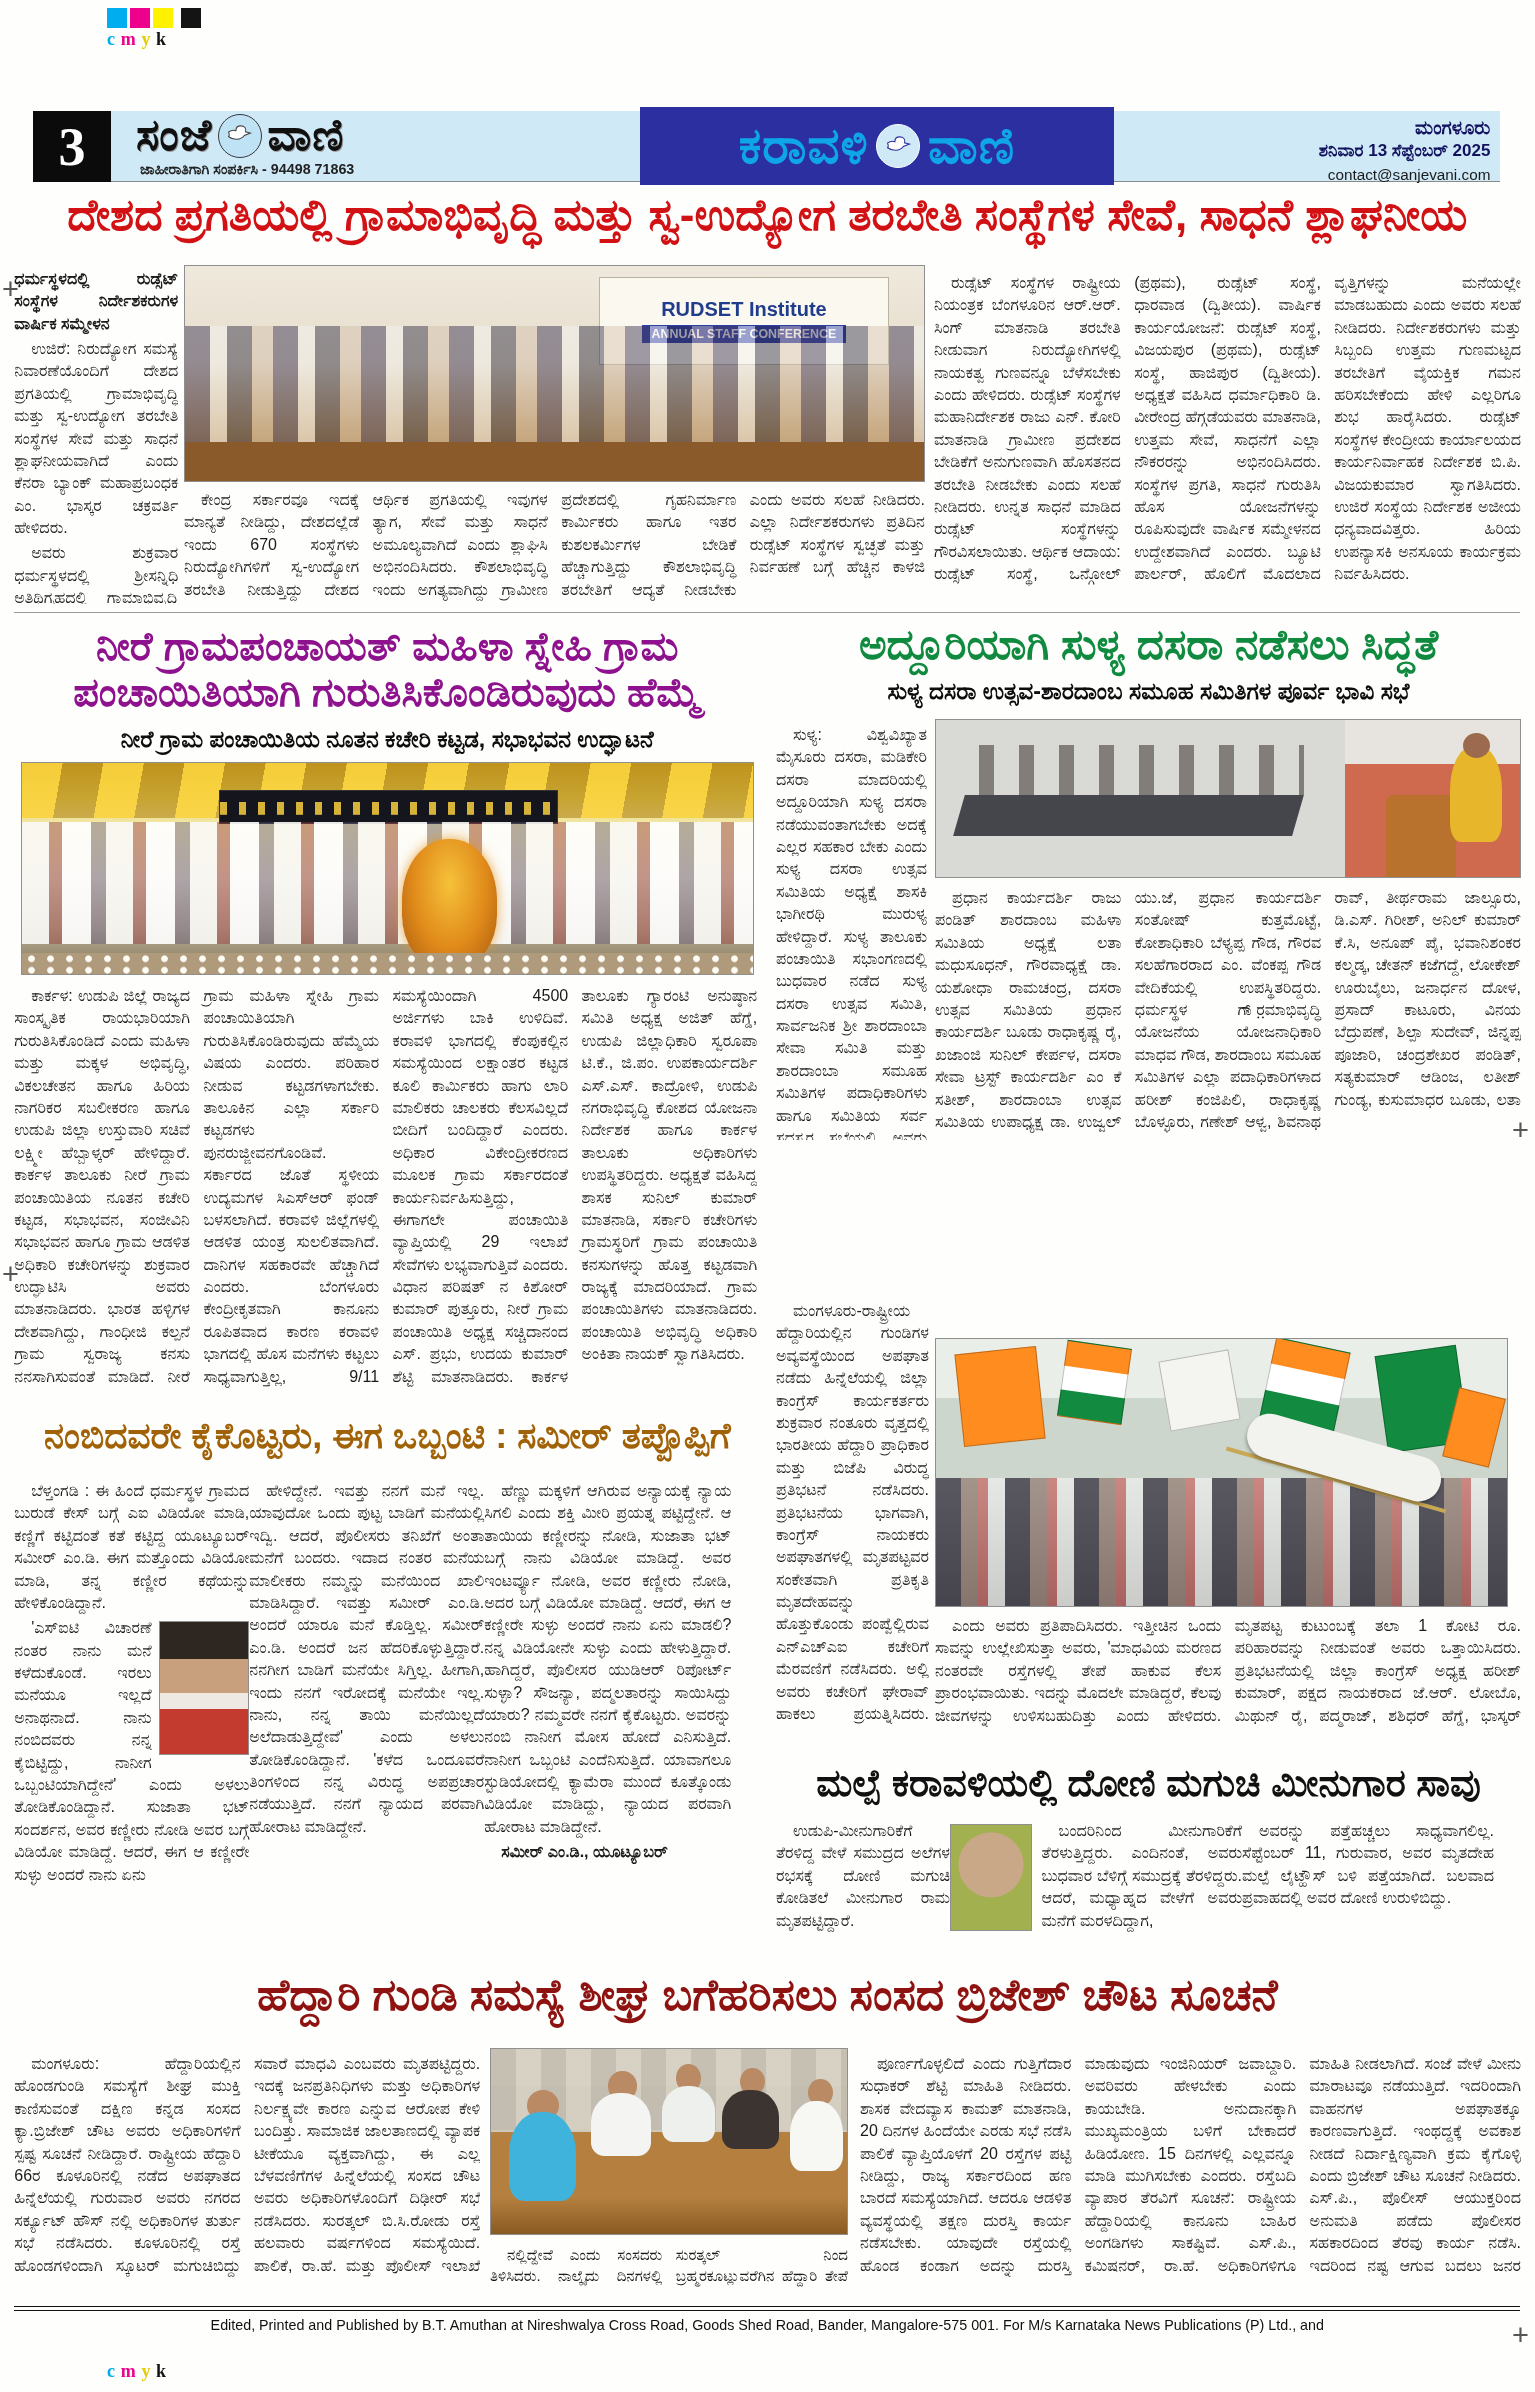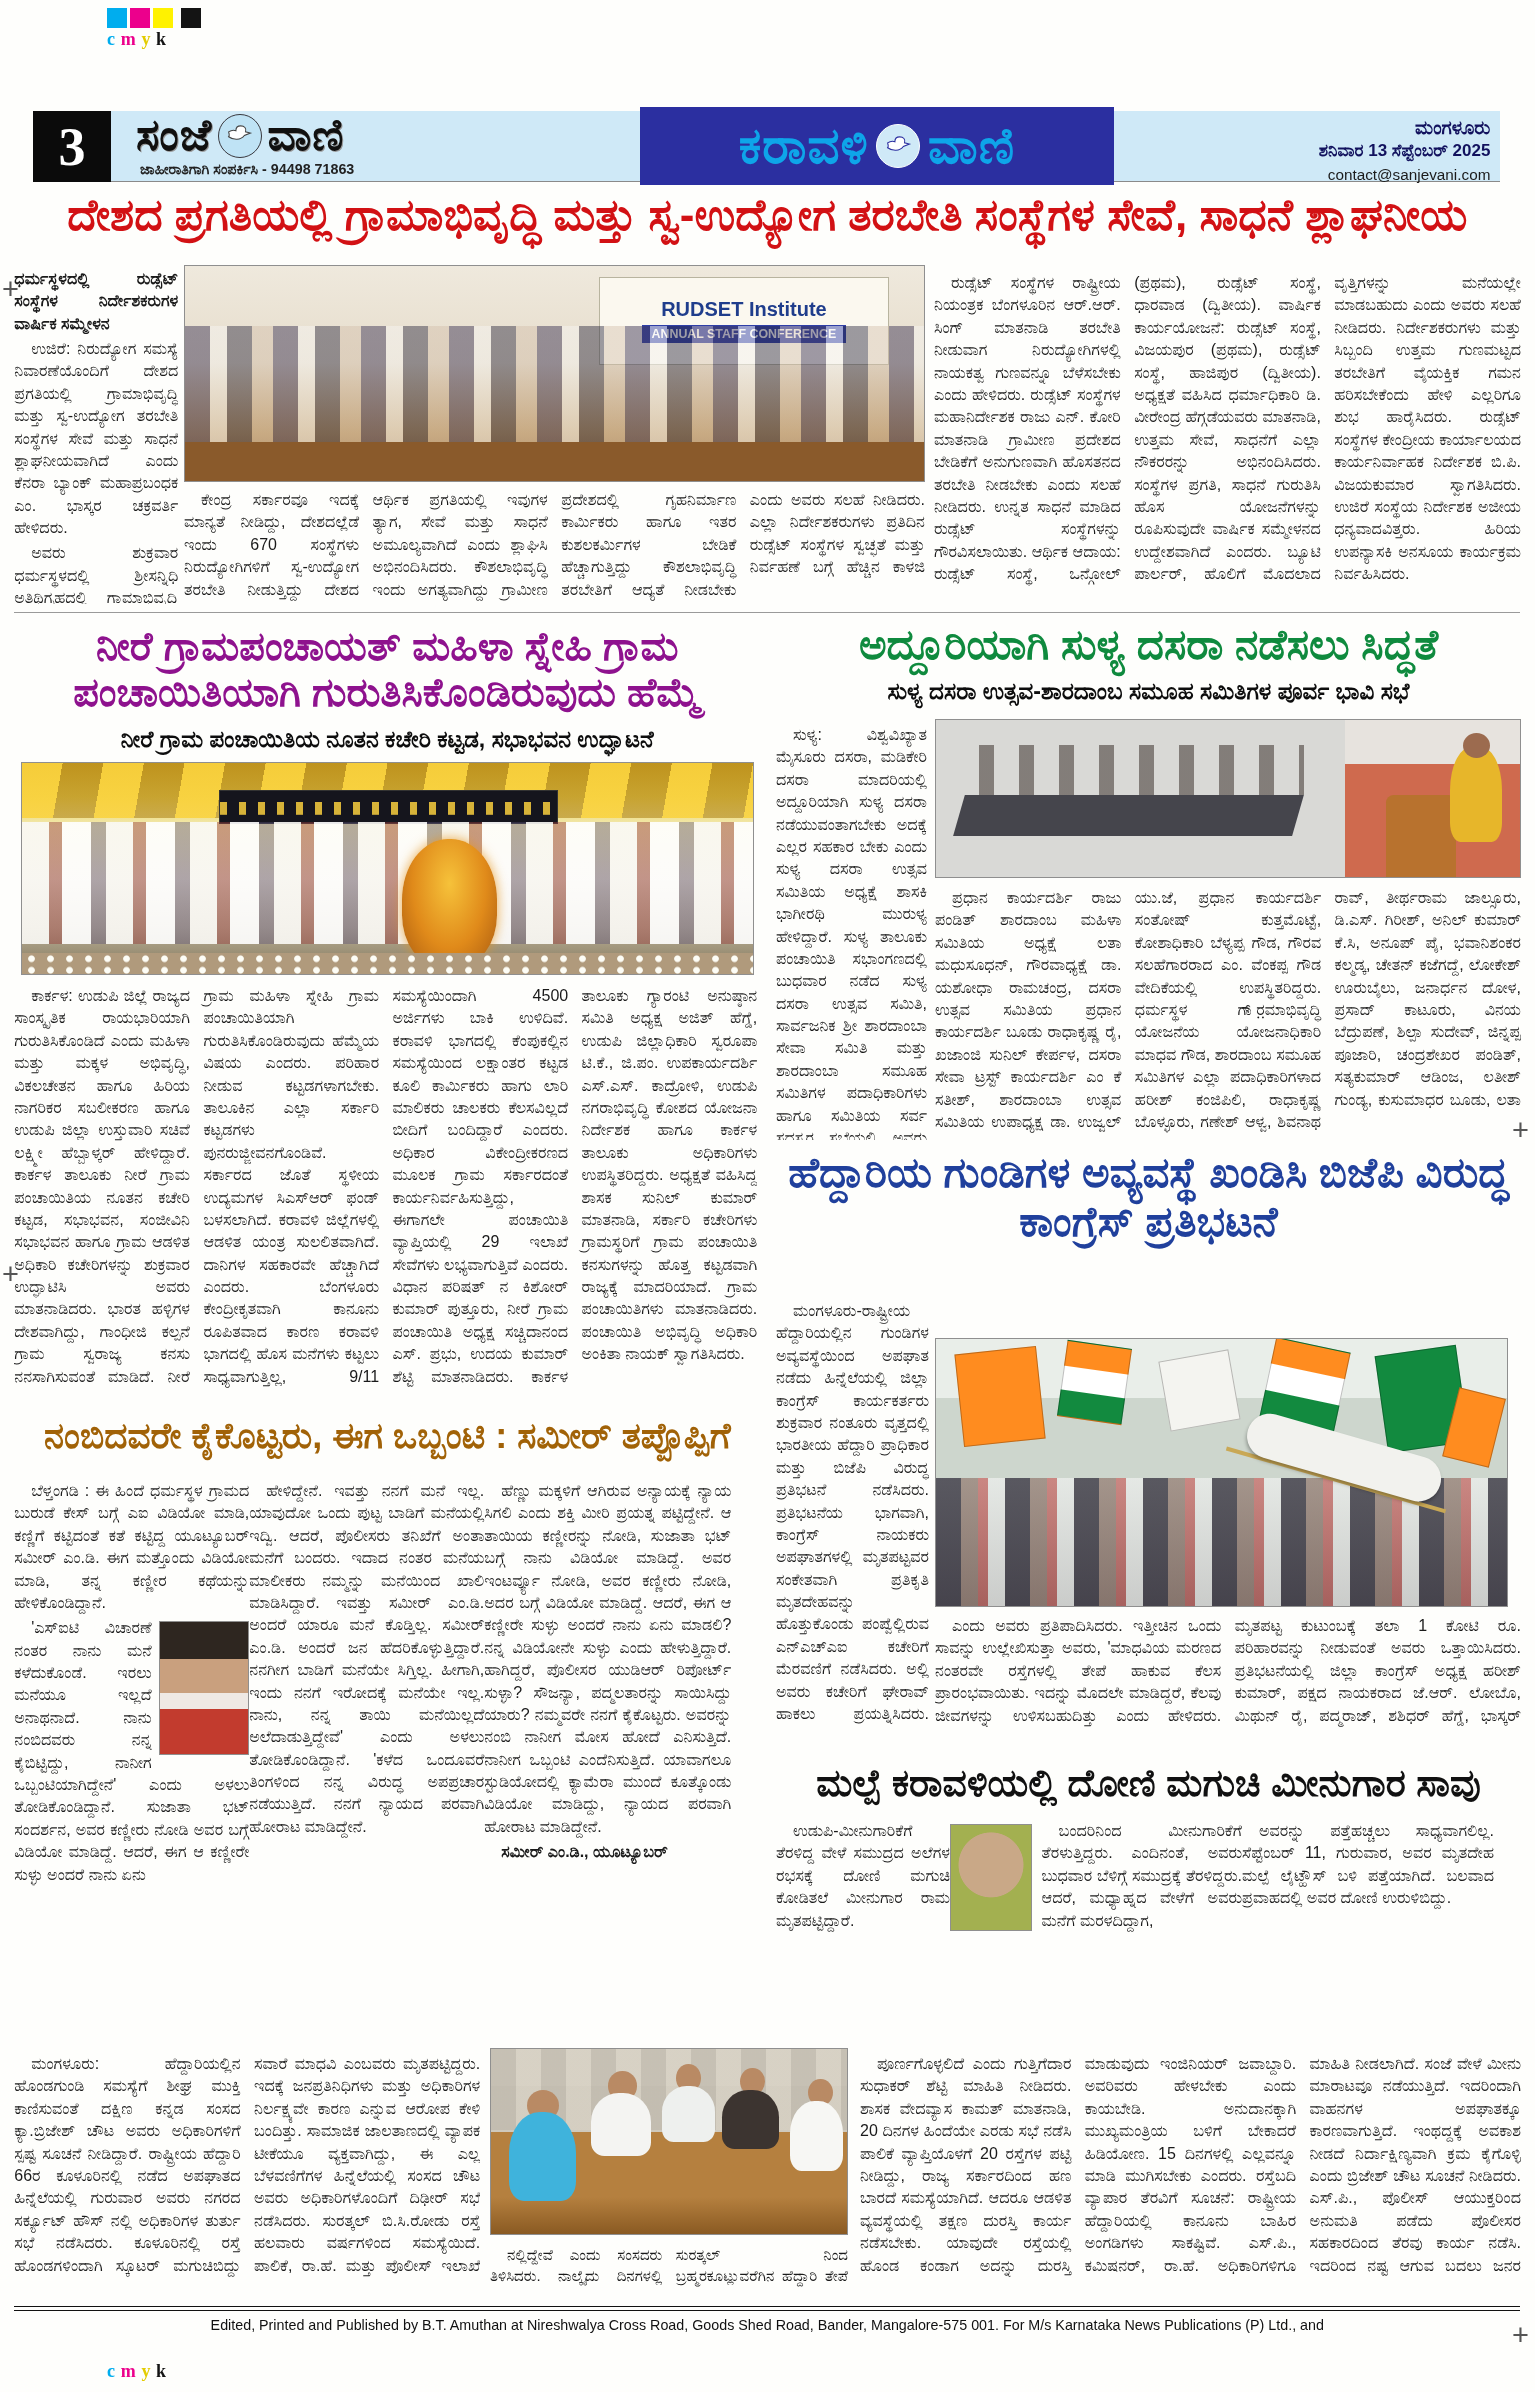--- a/index.html
+++ b/index.html
@@ -199,21 +199,20 @@
     <div class="tables"></div>
     <div class="podium"></div>
     <div class="speaker"></div>
     <div class="speakerhead"></div>
   </div>
 
   <div class="abs bt cols3" style="left:935px;top:887px;width:586px;height:252px;">
     <p>ಪ್ರಧಾನ ಕಾರ್ಯದರ್ಶಿ ರಾಜು ಪಂಡಿತ್ ಶಾರದಾಂಬ ಮಹಿಳಾ ಸಮಿತಿಯ ಅಧ್ಯಕ್ಷೆ ಲತಾ ಮಧುಸೂಧನ್, ಗೌರವಾಧ್ಯಕ್ಷೆ ಡಾ. ಯಶೋಧಾ ರಾಮಚಂದ್ರ, ದಸರಾ ಉತ್ಸವ ಸಮಿತಿಯ ಪ್ರಧಾನ ಕಾರ್ಯದರ್ಶಿ ಬೂಡು ರಾಧಾಕೃಷ್ಣ ರೈ, ಖಜಾಂಜಿ ಸುನಿಲ್ ಕೇರ್ಪಳ, ದಸರಾ ಸೇವಾ ಟ್ರಸ್ಟ್ ಕಾರ್ಯದರ್ಶಿ ಎಂ ಕೆ ಸತೀಶ್, ಶಾರದಾಂಬಾ ಉತ್ಸವ ಸಮಿತಿಯ ಉಪಾಧ್ಯಕ್ಷ ಡಾ. ಉಜ್ವಲ್ ಯು.ಜೆ, ಪ್ರಧಾನ ಕಾರ್ಯದರ್ಶಿ ಸಂತೋಷ್ ಕುತ್ತಮೊಟ್ಟೆ, ಕೋಶಾಧಿಕಾರಿ ಬೆಳ್ಯಪ್ಪ ಗೌಡ, ಗೌರವ ಸಲಹೆಗಾರರಾದ ಎಂ. ವೆಂಕಪ್ಪ ಗೌಡ ವೇದಿಕೆಯಲ್ಲಿ ಉಪಸ್ಥಿತರಿದ್ದರು. ಧರ್ಮಸ್ಥಳ ಗ್ರ಼ಾಮಾಭಿವೃದ್ಧಿ ಯೋಜನೆಯ ಯೋಜನಾಧಿಕಾರಿ ಮಾಧವ ಗೌಡ, ಶಾರದಾಂಬ ಸಮೂಹ ಸಮಿತಿಗಳ ಎಲ್ಲಾ ಪದಾಧಿಕಾರಿಗಳಾದ ಹರೀಶ್ ಕಂಜಿಪಿಲಿ, ರಾಧಾಕೃಷ್ಣ ಬೊಳ್ಳೂರು, ಗಣೇಶ್ ಆಳ್ವ, ಶಿವನಾಥ ರಾವ್, ತೀರ್ಥರಾಮ ಜಾಲ್ಸೂರು, ಡಿ.ಎಸ್. ಗಿರೀಶ್, ಅನಿಲ್ ಕುಮಾರ್ ಕೆ.ಸಿ, ಅನೂಪ್ ಪೈ, ಭವಾನಿಶಂಕರ ಕಲ್ಮಡ್ಕ, ಚೇತನ್ ಕಜೆಗದ್ದೆ, ಲೋಕೇಶ್ ಊರುಬೈಲು, ಜನಾರ್ಧನ ದೋಳ, ಪ್ರಸಾದ್ ಕಾಟೂರು, ವಿನಯ ಬೆದ್ರುಪಣೆ, ಶಿಲ್ಪಾ ಸುದೇವ್, ಜಿನ್ನಪ್ಪ ಪೂಜಾರಿ, ಚಂದ್ರಶೇಖರ ಪಂಡಿತ್, ಸತ್ಯಕುಮಾರ್ ಆಡಿಂಜ, ಲತೀಶ್ ಗುಂಡ್ಯ, ಕುಸುಮಾಧರ ಬೂಡು, ಲತಾ ಬೂಡು, ಪ್ರದೀಪ್ ಮತ್ತಿತರರು ಸಭೆಯಲ್ಲಿ ಭಾಗವಹಿಸಿದ್ದರು.</p>
   </div>
 
-  <div class="abs hl hl-blue" style="left:776px;top:1149px;width:745px;">ಹೆದ್ದಾರಿಯ ಗುಂಡಿಗಳ ಅವ್ಯವಸ್ಥೆ ಖಂಡಿಸಿ ಬಿಜೆಪಿ ವಿರುದ್ಧ ಕಾಂಗ್ರೆಸ್ ಪ್ರತಿಭಟನೆ</div>
 
   <div class="abs bt" style="left:776px;top:1300px;width:153px;height:430px;">
     <p>ಮಂಗಳೂರು-ರಾಷ್ಟ್ರೀಯ ಹೆದ್ದಾರಿಯಲ್ಲಿನ ಗುಂಡಿಗಳ ಅವ್ಯವಸ್ಥೆಯಿಂದ ಅಪಘಾತ ನಡೆದು ಹಿನ್ನೆಲೆಯಲ್ಲಿ ಜಿಲ್ಲಾ ಕಾಂಗ್ರೆಸ್ ಕಾರ್ಯಕರ್ತರು ಶುಕ್ರವಾರ ನಂತೂರು ವೃತ್ತದಲ್ಲಿ ಭಾರತೀಯ ಹೆದ್ದಾರಿ ಪ್ರಾಧಿಕಾರ ಮತ್ತು ಬಿಜೆಪಿ ವಿರುದ್ಧ ಪ್ರತಿಭಟನೆ ನಡೆಸಿದರು. ಪ್ರತಿಭಟನೆಯ ಭಾಗವಾಗಿ, ಕಾಂಗ್ರೆಸ್ ನಾಯಕರು ಅಪಘಾತಗಳಲ್ಲಿ ಮೃತಪಟ್ಟವರ ಸಂಕೇತವಾಗಿ ಪ್ರತಿಕೃತಿ ಮೃತದೇಹವನ್ನು ಹೊತ್ತುಕೊಂಡು ಪಂಪ್ವೆಲ್ಲಿರುವ ಎನ್ಎಚ್ಎಐ ಕಚೇರಿಗೆ ಮೆರವಣಿಗೆ ನಡೆಸಿದರು. ಅಲ್ಲಿ ಅವರು ಕಚೇರಿಗೆ ಘೇರಾವ್ ಹಾಕಲು ಪ್ರಯತ್ನಿಸಿದರು. ನಂತರ ಪೊಲೀಸರು ಪ್ರತಿಭಟನಾಕಾರರನ್ನು ಬಂಧಿಸಿದರು. ಓಲಾಂಗ ಮತ್ತು ಎನ್ಎಚ್ಎಐ ನಿರ್ಲಕ್ಷ್ಯದಿಂದಾಗಿ ನಾವು ಅಪಘಾತಗಳಲ್ಲಿ 120 ಜೀವಗಳನ್ನು ಕಳೆದುಕೊಂಡಿದ್ದೇವೆ. ನರೇಂದ್ರ ಮೋದಿ ನೇತೃತ್ವದ ಬಿಜೆಪಿ ಸರ್ಕಾರವು ಸಾರ್ವಜನಿಕರಿಗೆ ಸುರಕ್ಷಿತ ಮತ್ತು ಸರಿಯಾದ ರಸ್ತೆಗಳನ್ನು ಒದಗಿಸುವಲ್ಲಿ ಸಂಪೂರ್ಣವಾಗಿ ವಿಫಲವಾಗಿದೆ ಎಂದು ಎಮ್ಎಲ್ಸಿ ಐವನ್ ಡಿಸೋಜಾ ಬಿಜೆಪಿ ನೇತೃತ್ವದ ಸರ್ಕಾರವನ್ನು ಟೀಕಿಸಿದರು. ಓಲಾಂಗ ವಿರುದ್ಧ ನಾಲ್ಕು ಪ್ರಕರಣಗಳು ದಾಖಲಾಗಿದ್ದರೂ, ಅದು ಸಾಕಾಗುವುದಿಲ್ಲ ಎಂದು ಅವರು ಹೇಳಿದರು. ಓಲಾಂಗ, ಶಾಸಕರು ಮತ್ತು ಸಂಸದರ ವಿರುದ್ಧ 120 ಪ್ರಕರಣಗಳು ದಾಖಲಾಗಬೇಕು</p>
   </div>
 
   <div class="abs photo ph-protest" style="left:935px;top:1338px;width:573px;height:269px;">
     <div class="flag" style="left:4%;top:4%;width:14%;height:34%;background:#ff8c1f;transform:rotate(-6deg);"></div>
     <div class="flag" style="left:22%;top:2%;width:11%;height:28%;background:linear-gradient(180deg,#ff8c1f 0 33%,#fff 33% 66%,#128a3f 66% 100%);transform:rotate(8deg);"></div>
     <div class="flag" style="left:40%;top:6%;width:12%;height:26%;background:#f4f4f0;transform:rotate(-10deg);"></div>
     <div class="flag" style="left:58%;top:2%;width:13%;height:30%;background:linear-gradient(180deg,#ff8c1f 0 33%,#fff 33% 66%,#128a3f 66% 100%);transform:rotate(12deg);"></div>
@@ -253,20 +252,21 @@
     </div>
     <div style="width:292px;">
       <span class="portrait-fisher"></span>
       <p>ಬಂದರಿನಿಂದ ಮೀನುಗಾರಿಕೆಗೆ ತೆರಳುತ್ತಿದ್ದರು. ಎಂದಿನಂತೆ, ಅವರು ಬುಧವಾರ ಬೆಳಿಗ್ಗೆ ಸಮುದ್ರಕ್ಕೆ ತೆರಳಿದ್ದರು. ಆದರೆ, ಮಧ್ಯಾಹ್ನದ ವೇಳೆಗೆ ಅವರು ಮನೆಗೆ ಮರಳದಿದ್ದಾಗ,</p>
     </div>
     <div style="width:252px;">
       <p>ಅವರನ್ನು ಪತ್ತೆಹಚ್ಚಲು ಸಾಧ್ಯವಾಗಲಿಲ್ಲ. ಸೆಪ್ಟೆಂಬರ್ 11, ಗುರುವಾರ, ಅವರ ಮೃತದೇಹ ಮಲ್ಪೆ ಲೈಟ್ಹೌಸ್ ಬಳಿ ಪತ್ತೆಯಾಗಿದೆ. ಬಲವಾದ ಪ್ರವಾಹದಲ್ಲಿ ಅವರ ದೋಣಿ ಉರುಳಿಬಿದ್ದು.</p>
     </div>
   </div>
 
+  <div class="abs hl hl-maroon" style="left:14.3px;top:1969px;width:1506px;">ಹೆದ್ದಾರಿ ಗುಂಡಿ ಸಮಸ್ಯೆ ಶೀಘ್ರ ಬಗೆಹರಿಸಲು ಸಂಸದ ಬ್ರಿಜೇಶ್ ಚೌಟ ಸೂಚನೆ</div>
 
   <div class="abs bt cols2" style="left:14.3px;top:2053px;width:466px;height:237px;">
     <p>ಮಂಗಳೂರು: ಹೆದ್ದಾರಿಯಲ್ಲಿನ ಹೊಂಡಗುಂಡಿ ಸಮಸ್ಯೆಗೆ ಶೀಘ್ರ ಮುಕ್ತಿ ಕಾಣಿಸುವಂತೆ ದಕ್ಷಿಣ ಕನ್ನಡ ಸಂಸದ ಕ್ಯಾ.ಬ್ರಿಜೇಶ್ ಚೌಟ ಅವರು ಅಧಿಕಾರಿಗಳಿಗೆ ಸ್ಪಷ್ಟ ಸೂಚನೆ ನೀಡಿದ್ದಾರೆ. ರಾಷ್ಟ್ರೀಯ ಹೆದ್ದಾರಿ 66ರ ಕೂಳೂರಿನಲ್ಲಿ ನಡೆದ ಅಪಘಾತದ ಹಿನ್ನೆಲೆಯಲ್ಲಿ ಗುರುವಾರ ಅವರು ನಗರದ ಸರ್ಕ್ಯೂಟ್ ಹೌಸ್ ನಲ್ಲಿ ಅಧಿಕಾರಿಗಳ ತುರ್ತು ಸಭೆ ನಡೆಸಿದರು. ಕೂಳೂರಿನಲ್ಲಿ ರಸ್ತೆ ಹೊಂಡಗಳಿಂದಾಗಿ ಸ್ಕೂಟರ್ ಮಗುಚಿಬಿದ್ದು ಸವಾರೆ ಮಾಧವಿ ಎಂಬವರು ಮೃತಪಟ್ಟಿದ್ದರು. ಇದಕ್ಕೆ ಜನಪ್ರತಿನಿಧಿಗಳು ಮತ್ತು ಅಧಿಕಾರಿಗಳ ನಿರ್ಲಕ್ಷ್ಯವೇ ಕಾರಣ ಎನ್ನುವ ಆರೋಪ ಕೇಳಿ ಬಂದಿತ್ತು. ಸಾಮಾಜಿಕ ಜಾಲತಾಣದಲ್ಲಿ ವ್ಯಾಪಕ ಟೀಕೆಯೂ ವ್ಯಕ್ತವಾಗಿದ್ದು, ಈ ಎಲ್ಲ ಬೆಳವಣಿಗೆಗಳ ಹಿನ್ನೆಲೆಯಲ್ಲಿ ಸಂಸದ ಚೌಟ ಅವರು ಅಧಿಕಾರಿಗಳೊಂದಿಗೆ ದಿಢೀರ್ ಸಭೆ ನಡೆಸಿದರು. ಸುರತ್ಕಲ್ ಬಿ.ಸಿ.ರೋಡು ರಸ್ತೆ ಹಲವಾರು ವರ್ಷಗಳಿಂದ ಸಮಸ್ಯೆಯಿದೆ. ಪಾಲಿಕೆ, ರಾ.ಹೆ. ಮತ್ತು ಪೊಲೀಸ್ ಇಲಾಖೆ ಜಂಟಿಯಾಗಿ ಕಾರ್ಯನಿರ್ವಹಿಸಬೇಕು. ರಸ್ತೆ ಇಲ್ಲ, ಟ್ರಾಫಿಕ್ ಸಮಸ್ಯೆ ಇದೆ. ಕಾಮಗಾರಿ ನಡೆಯುವಾಗ ಸಂಚಾರಿ ವ್ಯವಸ್ಥೆಗೆ ಪಾಲಿಕೆ ಸಹಕಾರ ಅಗತ್ಯ. ನಿರ್ವಹಣೆ ಆಗದಿದ್ದರೆ ಇಂತಹ ಅಪಘಾತ ಆಗುವ ಆತಂಕ ಇದೆ. ರಸ್ತೆಯ ಬಗ್ಗೆ ಕಳೆದೊಂದು ವರ್ಷದಿಂದ ಫಾಲೋಅಪ್</p>
   </div>
 
   <div class="abs photo ph-circuit" style="left:490px;top:2048px;width:358px;height:187px;">
     <div class="curtain"></div>
     <div class="head" style="left:10%;top:22%;width:9%;height:17%;"></div>
     <div class="fig" style="left:5%;top:34%;width:19%;height:48%;background:#3fb3dc;"></div>
     <div class="head" style="left:33%;top:12%;width:8%;height:16%;"></div>

